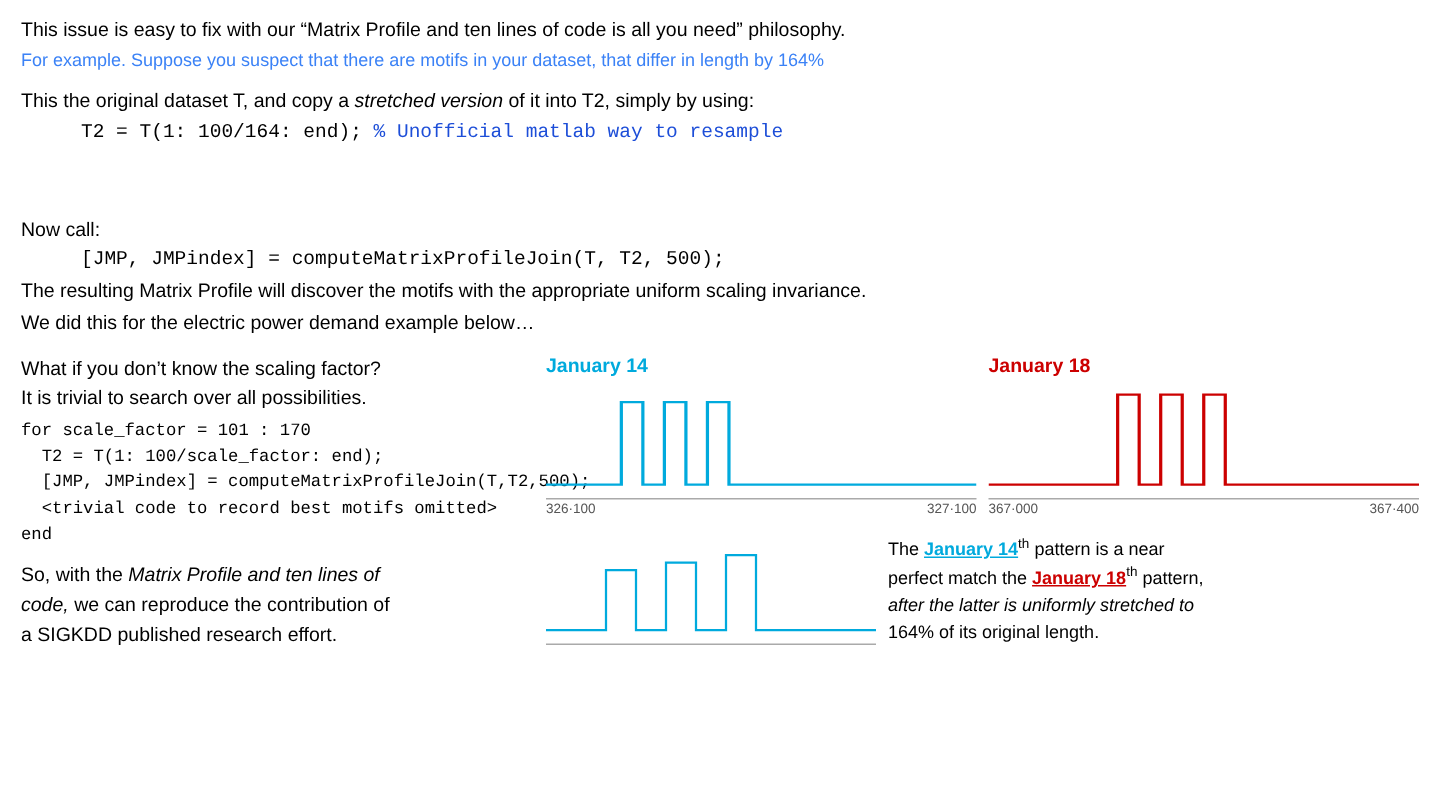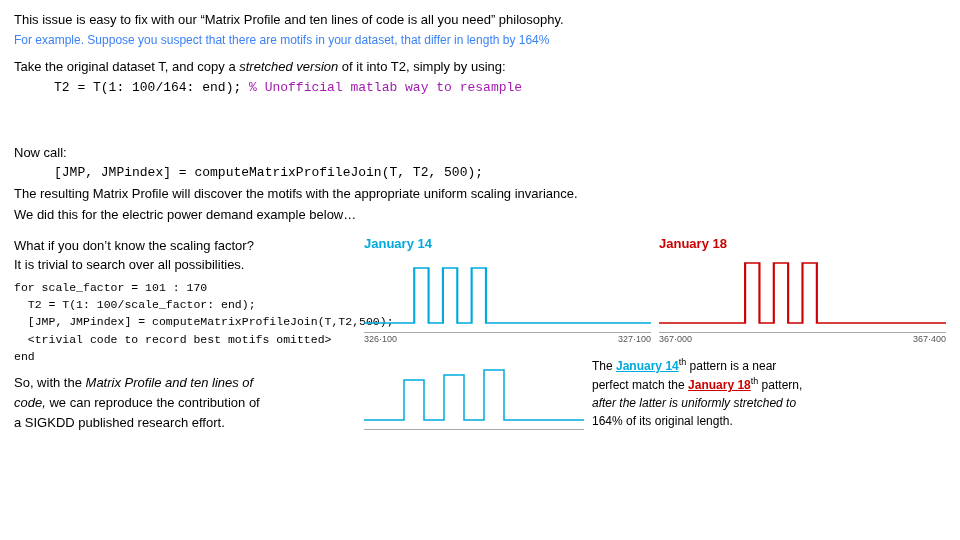--- a/index.html
+++ b/index.html
@@ -15,21 +15,21 @@
     }
     .intro-text { margin-bottom: 6px; line-height: 1.5; }
     .italic { font-style: italic; text-align: center; }
     .code-line {
       font-family: 'Courier New', monospace;
       font-size: 13px;
       margin: 2px 0 2px 40px;
       white-space: pre;
       display: block;
     }
-    .comment { color: #a21caf; }
+    .comment { color: #1d4ed8; }
     .section-gap { margin-top: 8px; }
     .main-content { display: flex; gap: 10px; margin-top: 10px; }
     .left-col { width: 340px; flex-shrink: 0; }
     .right-col { flex: 1; }
     .scale-code {
       font-family: Liberation Mono, monospace;
       font-size: 11.5px;
       white-space: pre;
       line-height: 1.5;
       margin-top: 0;
@@ -66,21 +66,21 @@
 </head>
 <body>
 
 <div class="intro-text">
   <div style="font-size:13px; line-height:1.6;">This issue is easy to fix with our “Matrix Profile and ten lines of code is all you need” philosophy.</div>
   <div style="font-size:12px; line-height:1.5; color:#3b82f6;">For example. Suppose you suspect that there are motifs in your dataset, that differ in length by 164%</div>
 </div>
 
 <div class="section-gap">
   <div style="line-height:1.6; font-size:13px;">
-    <span>Take the original dataset T, and copy a </span><span class="italic">stretched version</span><span> of it into T2, simply by using:</span>
+    <span>This the original dataset T, and copy a </span><span class="italic">stretched version</span><span> of it into T2, simply by using:</span>
   </div>
   <div class="code-line"><span>T2 = T(1: 100/164: end);</span><span class="comment"> % Unofficial matlab way to resample</span></div>
   <div style="line-height:1.6; font-size:13px;margin-top:48px;">Now call:</div>
   <div class="code-line">[JMP, JMPindex] = computeMatrixProfileJoin(T, T2, 500);</div>
   <div style="line-height:1.6; font-size:13px; margin-top:4px;">The resulting Matrix Profile will discover the motifs with the appropriate uniform scaling invariance.</div>
   <div style="line-height:1.6; font-size:13px;">We did this for the electric power demand example below…</div>
 </div>
 
 <div class="main-content">
 

